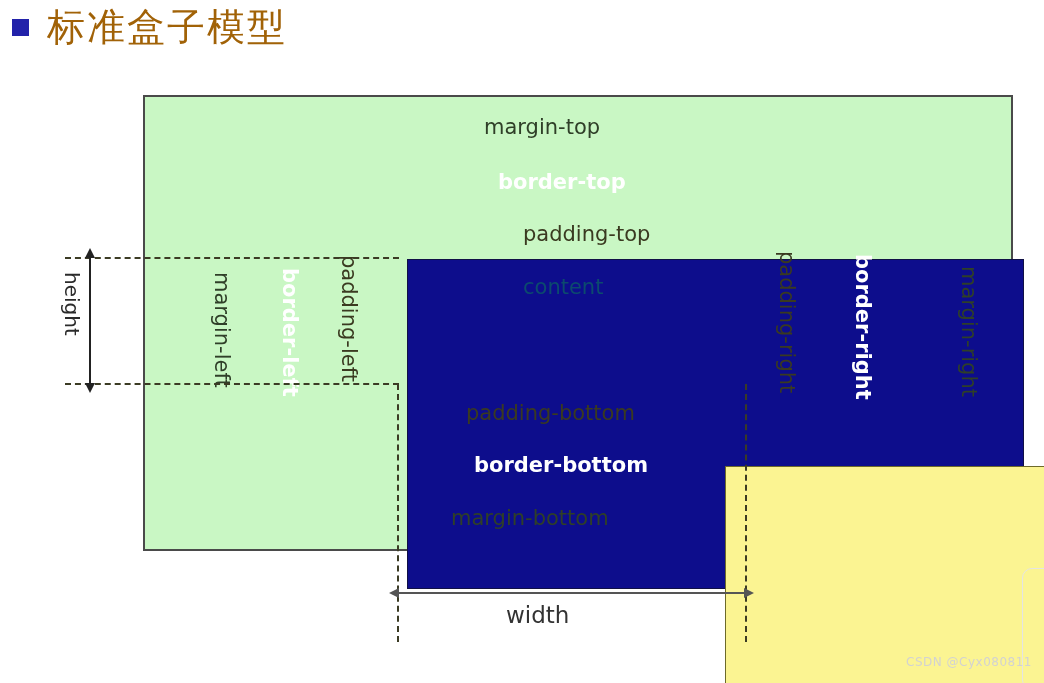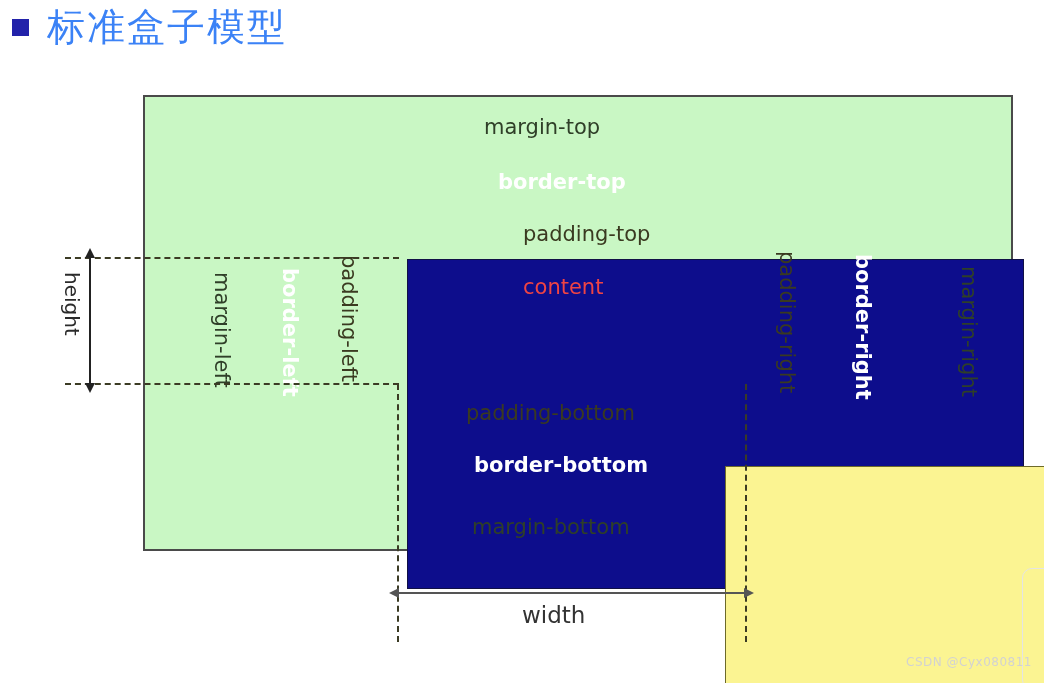--- a/index.html
+++ b/index.html
@@ -29,21 +29,21 @@
     width: 17px;
     height: 17px;
     background: #2222aa;
     display: block;
     flex: 0 0 auto;
   }
   #title-text {
     font-family: "DejaVu Sans", sans-serif;
     font-size: 38px;
     line-height: 1;
-    color: #3b82f6;
+    color: #a16207;
     letter-spacing: 2px;
     white-space: nowrap;
   }
 
   
   #diagram {
     position: absolute;
     left: 0;
     top: 0;
     width: 1044px;
@@ -97,29 +97,29 @@
   }
   .lbl-white {
     color: #ffffff;
     font-weight: bold;
   }
   .lbl-vert {
     transform-origin: 0 0;
     transform: rotate(90deg);
   }
   .lbl-dark-green { color: #2f3f28; }
-  .lbl-content { color: #ef4444; text-align: right; }
+  .lbl-content { color: #0c4a6e; text-align: right; }
 
   #lbl-margin-top   { left: 484px; top: 117px; }
   #lbl-border-top   { left: 498px; top: 172px; text-align: right; }
   #lbl-padding-top  { left: 491px; top: 224px; margin-left: 32px; }
   #lbl-content      { left: 523px; top: 277px; }
   #lbl-padding-bot  { left: 466px; top: 403px; }
   #lbl-border-bot   { left: 474px; top: 455px; }
-  #lbl-margin-bot   { left: 472px; top: 508px; margin-top: 9px; }
+  #lbl-margin-bot   { left: 451px; top: 508px; }
 
   
   #lbl-margin-left  { left: 232px; top: 272px; }
   #lbl-border-left  { left: 300px; top: 268px; }
   #lbl-padding-left { left: 359px; top: 255px; }
   #lbl-padding-right{ left: 797px; top: 251px; }
   #lbl-border-right { left: 873px; top: 254px; }
   #lbl-margin-right { left: 979px; top: 266px; }
 
   
@@ -186,21 +186,21 @@
     top: -4px;
     width: 0; height: 0;
     border-top: 5px solid transparent;
     border-bottom: 5px solid transparent;
   }
   #width-arrow::before { left: -9px;  border-right: 10px solid #555; }
   #width-arrow::after  { right: -9px; border-left: 10px solid #555; }
 
   #lbl-width {
     position: absolute;
-    left: 522px;
+    left: 506px;
     top: 602px;
     font-family: "DejaVu Sans", sans-serif;
     font-size: 23px;
     color: #333;
     white-space: nowrap;
   }
 
   
   #watermark {
     position: absolute;

